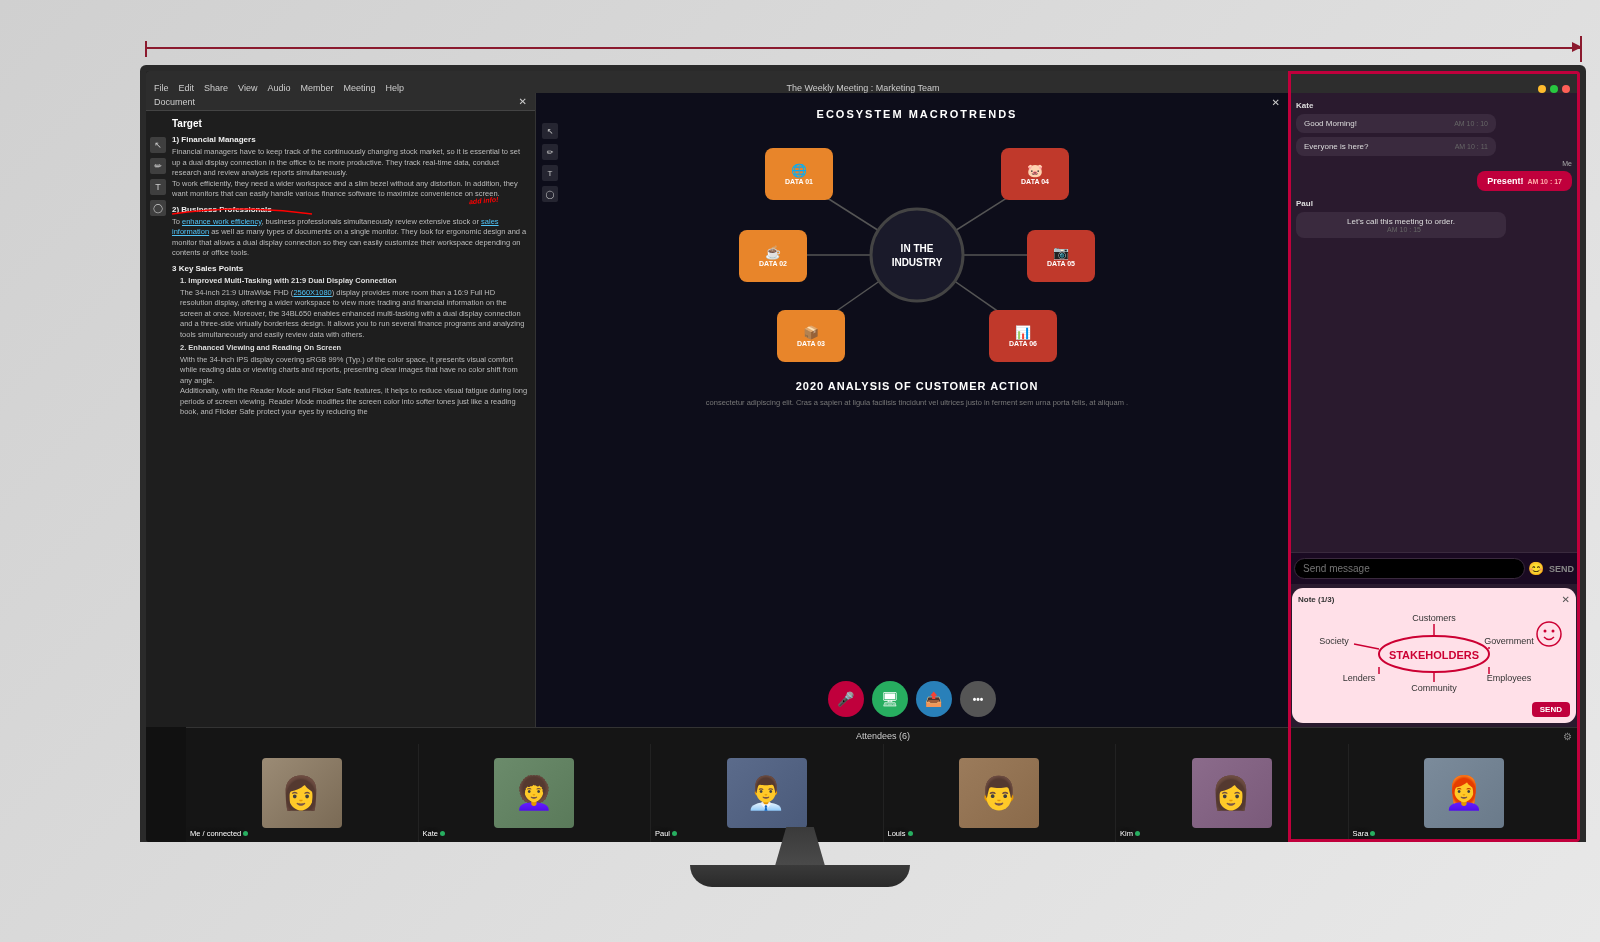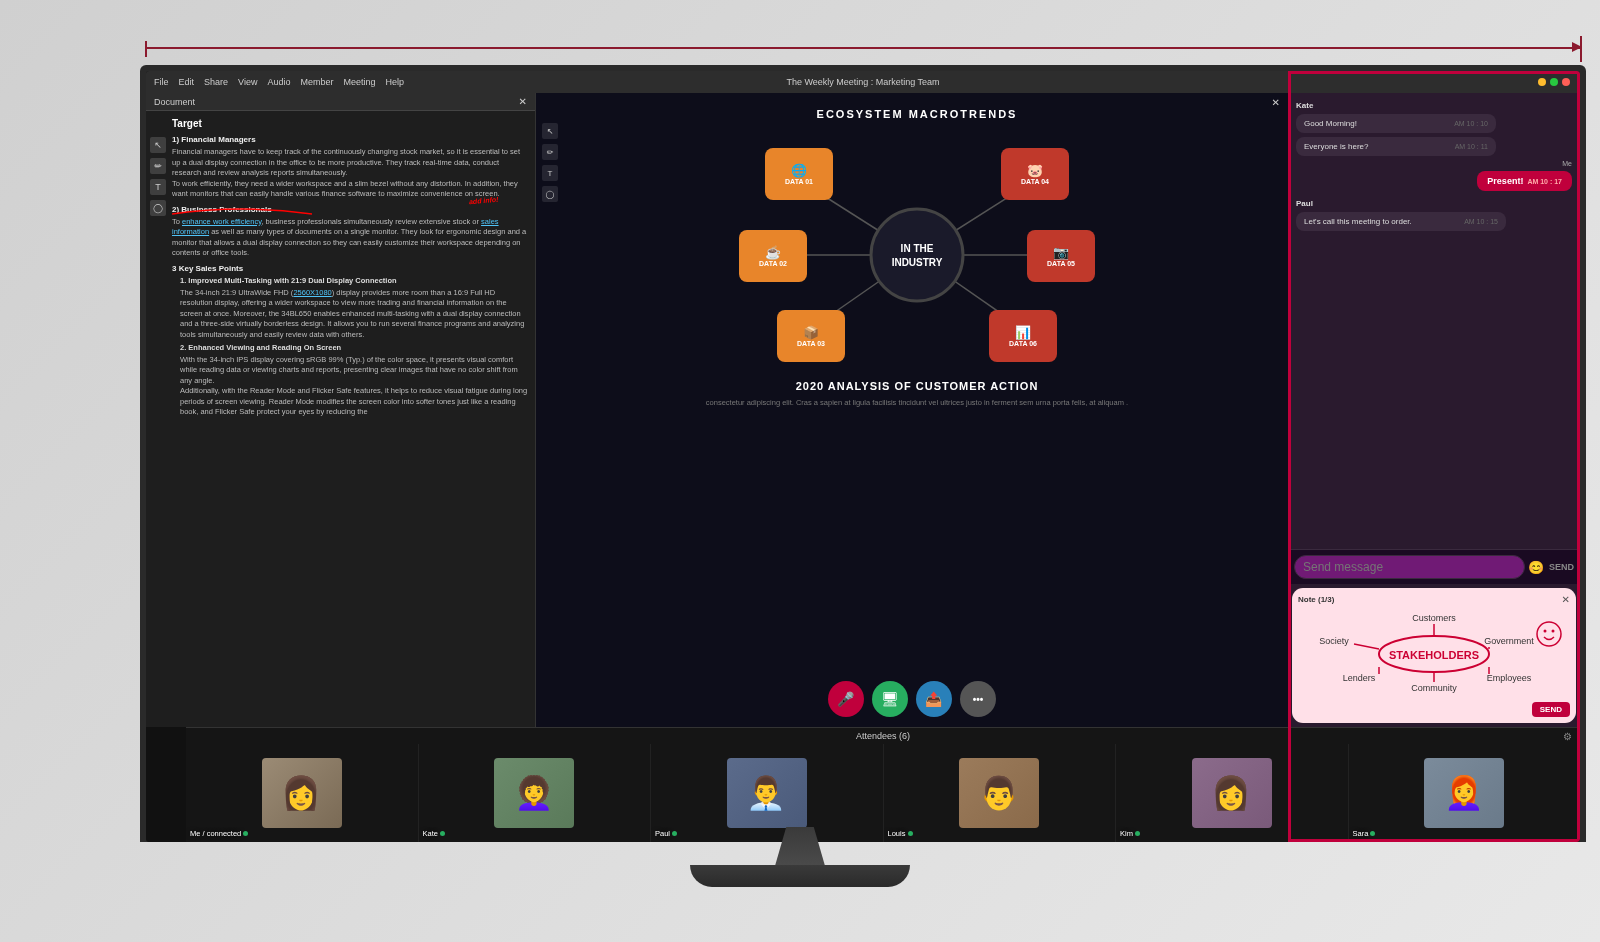--- a/index.html
+++ b/index.html
@@ -25,21 +25,21 @@
   <div style="position:absolute;right:0;top:4px;width:0;height:0;border-top:5px solid transparent;border-bottom:5px solid transparent;border-left:10px solid #8b1a2e;"></div>
   <div style="position:absolute;right:0;top:-2px;width:2px;height:26px;background:#8b1a2e;"></div>
 </div>
 
 <div style="position:absolute;top:65px;left:140px;right:14px;bottom:100px;background:#2a2a2a;border-radius:6px 6px 0 0;padding:6px 6px 0 6px;">
 
   <div style="width:100%;height:100%;background:#111;border-radius:3px;overflow:hidden;display:flex;flex-direction:column;position:relative;">
 
     <div style="position:absolute;top:0;right:0;width:292px;bottom:0;border:3px solid #c0003c;z-index:30;pointer-events:none;border-radius:0 3px 3px 0;"></div>
 
-    <div style="background:#2d2d2d;height:22px;display:flex;align-items:center;padding:0 8px;flex-shrink:0;position:relative;">
+    <div style="background:#2d2d2d;height:22px;display:flex;align-items:flex-end;padding:0 8px;flex-shrink:0;position:relative;">
       <div style="display:flex;gap:10px;">
         <span style="color:#ccc;font-size:9px;">File</span>
         <span style="color:#ccc;font-size:9px;">Edit</span>
         <span style="color:#ccc;font-size:9px;">Share</span>
         <span style="color:#ccc;font-size:9px;">View</span>
         <span style="color:#ccc;font-size:9px;">Audio</span>
         <span style="color:#ccc;font-size:9px;">Member</span>
         <span style="color:#ccc;font-size:9px;">Meeting</span>
         <span style="color:#ccc;font-size:9px;">Help</span>
       </div>
@@ -179,28 +179,28 @@
             <span style="color:#666;font-size:7px;margin-left:6px;">AM 10 : 11</span>
           </div>
 
           <div style="color:#aaa;font-size:7px;text-align:right;">Me</div>
           <div style="background:#c0003c;border-radius:8px;padding:5px 10px;color:white;font-size:9px;font-weight:bold;align-self:flex-end;display:flex;align-items:center;gap:4px;">
             <span>Present!</span>
             <span style="color:#ffaaaa;font-size:7px;">AM 10 : 17</span>
           </div>
 
           <div style="color:#ddd;font-size:8px;font-weight:bold;margin-top:4px;">Paul</div>
-          <div style="background:#3a2a3e;border-radius:8px;padding:5px 8px;color:#ddd;font-size:8px;max-width:210px;display:flex;justify-content:space-between;align-items:center;">
+          <div style="background:#3a2a3e;border-radius:8px;padding:5px 8px;color:#ddd;font-size:8px;max-width:210px;display:flex;justify-content:space-between;align-items:center;flex-direction:column;">
             <span>Let's call this meeting to order.</span>
             <span style="color:#666;font-size:7px;margin-left:6px;">AM 10 : 15</span>
           </div>
         </div>
 
         <div style="padding:5px 6px;background:#1a0a22;display:flex;align-items:center;gap:4px;border-top:1px solid #3a2a3e;">
-          <input type="text" placeholder="Send message" style="flex: 1 1 0%; background: #701a75; border: 1px solid rgb(58, 42, 62); border-radius: 12px; padding: 4px 8px; color: rgb(153, 153, 153); font-size: 12px; outline: none;">
+          <input type="text" placeholder="Send message" style="flex: 1 1 0%; background: #000000; border: 1px solid rgb(58, 42, 62); border-radius: 12px; padding: 4px 8px; color: rgb(153, 153, 153); font-size: 10px; outline: none;">
           <span style="color:#888;font-size:13px;cursor:pointer;">😊</span>
           <button style="background:transparent;color:#888;border:none;font-size:9px;cursor:pointer;font-weight:bold;">SEND</button>
         </div>
 
         <div style="background:#ffe0e8;margin:4px;border-radius:11px;padding:6px;position:relative;height:135px;flex-shrink:0;">
           <div style="display:flex;justify-content:space-between;align-items:center;margin-bottom:4px;">
             <span style="font-size:8px;color:#333;font-weight:bold;">Note (1/3)</span>
             <span style="font-size:10px;cursor:pointer;color:#555;">✕</span>
           </div>
 

